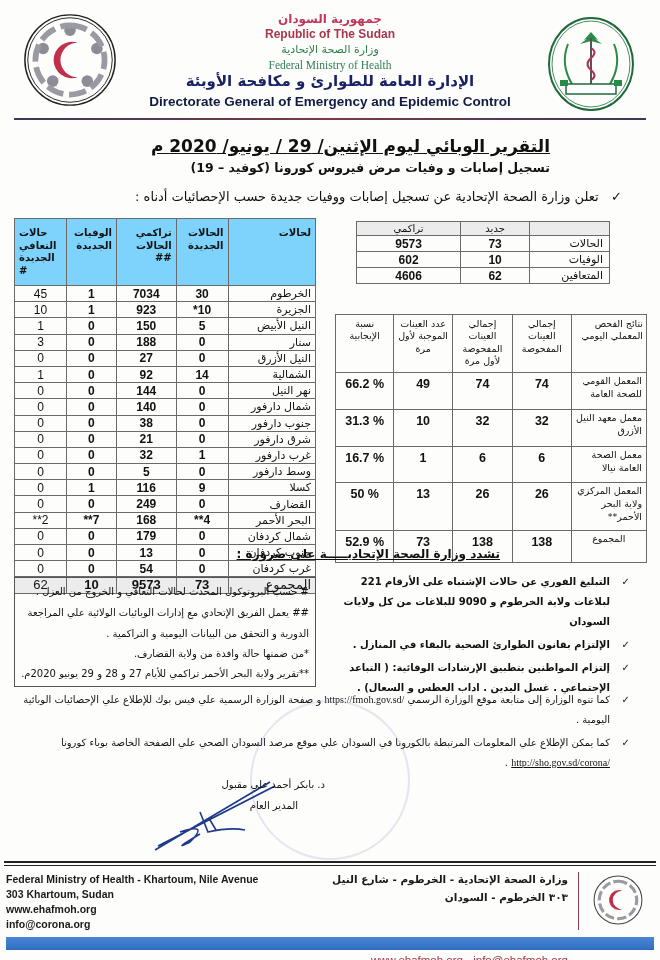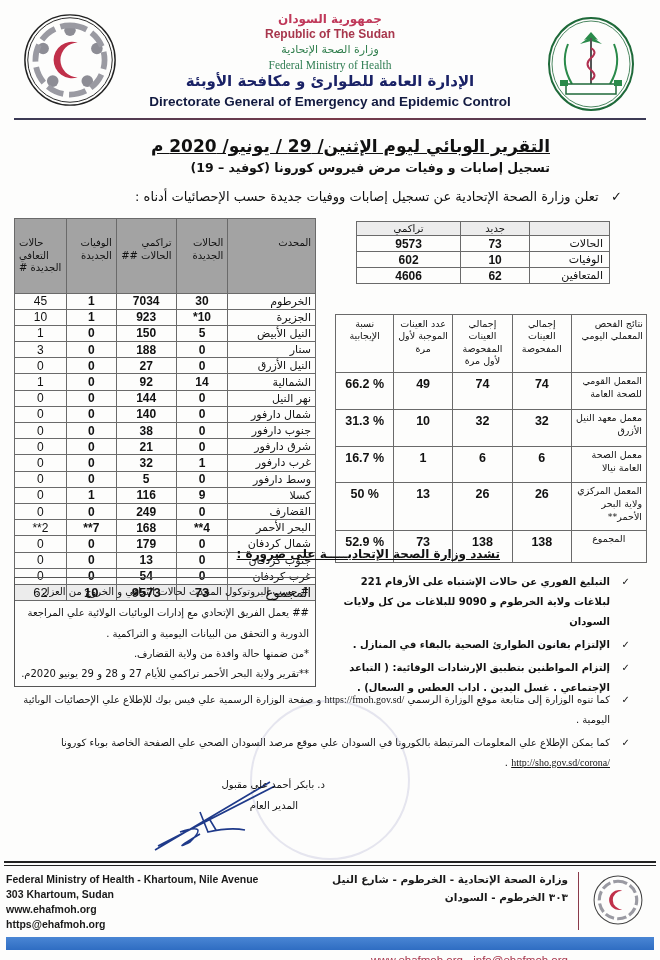--- a/index.html
+++ b/index.html
@@ -23,21 +23,21 @@
   
   #title { right: 110px; top: 136px; font-size: 17px; font-weight: bold; text-decoration: underline; direction: rtl; white-space: nowrap; }
   #subtitle { right: 110px; top: 160px; font-size: 12.5px; font-weight: bold; direction: rtl; white-space: nowrap; }
   #intro { right: 38px; top: 189px; font-size: 13px; direction: rtl; white-space: nowrap; }
 
   table { border-collapse: collapse; direction: rtl; position: absolute; }
   td, th { border: 1px solid #6a6a6a; font-family: "Liberation Sans", sans-serif; }
 
   
   #states-table { left: 14px; top: 218px; width: 302px; }
-  #states-table th { background: #a3a3a3; font-weight: normal; font-size: 10px; line-height: 1.25; vertical-align: top; padding: 18px 4px; font-family: "DejaVu Sans", sans-serif; }
+  #states-table th { background: #7dd3fc; font-weight: bold; font-size: 10px; line-height: 1.25; vertical-align: top; padding: 8px 4px; font-family: "DejaVu Sans", sans-serif; }
   #states-table th:first-child { text-align: right; }
   #states-table td { height: 16.2px; font-size: 12px; font-weight: bold; text-align: center; padding: 0 2px; }
   #states-table td.st { text-align: right; font-family: "DejaVu Sans", sans-serif; font-weight: normal; font-size: 11px; padding-right: 4px; }
   #states-table tr.total td { background: #ececec; font-size: 13px; }
   #states-table td.c4 { font-weight: normal; }
 
   
   #notes-box { left: 14px; top: 577px; width: 302px; height: 110px; border: 1px solid #555; direction: rtl; padding: 4px 6px; font-size: 10px; line-height: 20px; }
 
   
@@ -130,21 +130,21 @@
 <div id="title" class="abs">التقرير الوبائي ليوم الإثنين/ 29 / يونيو/ 2020 م</div>
 <div id="subtitle" class="abs">تسجيل إصابات و وفيات مرض فيروس كورونا (كوفيد – 19)</div>
 <div id="intro" class="abs">
   <span>✓</span>&nbsp;&nbsp;
   <span>تعلن وزارة الصحة الإتحادية عن تسجيل إصابات ووفيات جديدة حسب الإحصائيات أدناه :</span>
 </div>
 
 <table id="states-table">
   <thead>
     <tr>
-      <th style="width:88px">المحدث</th>
+      <th style="width:88px">لحالات</th>
       <th style="width:52px;text-align:right">الحالات الجديدة</th>
       <th style="width:60px;text-align:right">تراكمي الحالات ##</th>
       <th style="width:50px;text-align:right">الوفيات الجديدة</th>
       <th style="width:52px;text-align:left">حالات التعافي الجديدة #</th>
     </tr>
   </thead>
   <tbody id="states-body">
       <tr>
         <td class="st">الخرطوم</td>
         <td>30</td>
@@ -389,21 +389,21 @@
   <path d="M5 78 L120 10 M8 74 L125 14 M30 60 Q60 50 40 70 Q20 80 50 62 M50 40 L58 60 Q80 55 95 58 M60 48 L66 58" fill="none" stroke="#1f3a8a" stroke-width="1.6"></path>
 </svg>
 <div id="sig-name" class="abs">د. بابكر أحمد علي مقبول</div>
 <div id="sig-title" class="abs">المدير العام</div>
 
 <div id="footer-rule1" class="abs"></div>
 <div id="footer-rule2" class="abs"></div>
 <div class="ft-en" style="top:873px">Federal Ministry of Health - Khartoum, Nile Avenue</div>
 <div class="ft-en" style="top:888px">303 Khartoum, Sudan</div>
 <div class="ft-en" style="top:903px">www.ehafmoh.org</div>
-<div class="ft-en" style="top:918px">https@ehafmoh.org</div>
+<div class="ft-en" style="top:918px">info@corona.org</div>
 <div class="ft-ar" style="top:873px">وزارة الصحة الإتحادية - الخرطوم - شارع النيل</div>
 <div class="ft-ar" style="top:891px">٣٠٣ الخرطوم - السودان</div>
 <div id="ft-web-ar" class="ft-ar" style="top:954px">www.ehafmoh.org - info@ehafmoh.org</div>
 <div id="footer-divider" class="abs"></div>
 <svg id="footer-logo" class="abs" viewBox="0 0 100 100">
   <circle cx="50" cy="50" r="46" fill="none" stroke="#444" stroke-width="2"></circle>
   <path d="M50 14 C70 14 86 30 86 50 C86 70 70 86 50 86 C30 86 14 70 14 50 C14 30 30 14 50 14 Z" fill="none" stroke="#9a9aa2" stroke-width="6" stroke-dasharray="18 6"></path>
   <path d="M58 32 A19 19 0 1 0 58 68 A15 15 0 1 1 58 32 Z" fill="#c0304a"></path>
 </svg>
 <div id="footer-bar" class="abs"></div>

